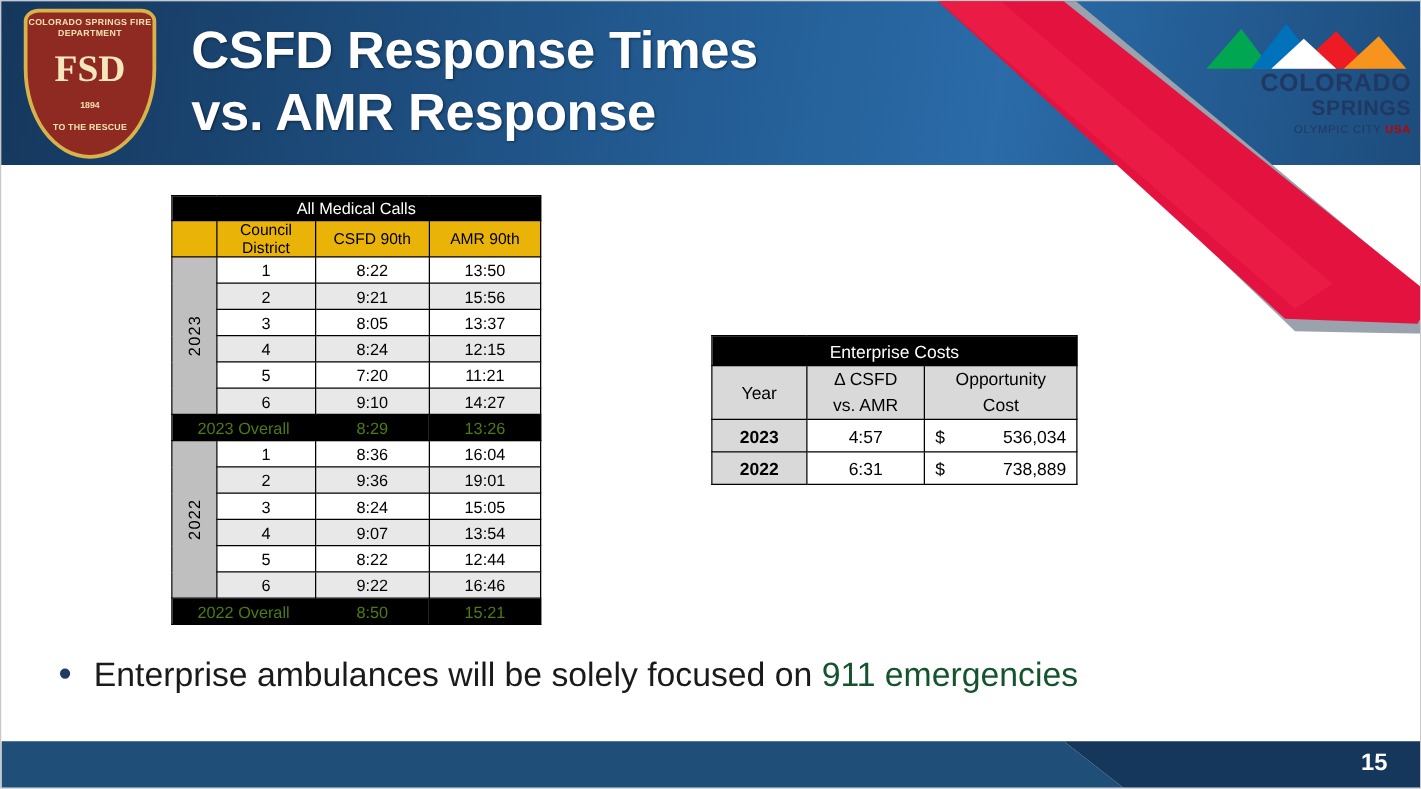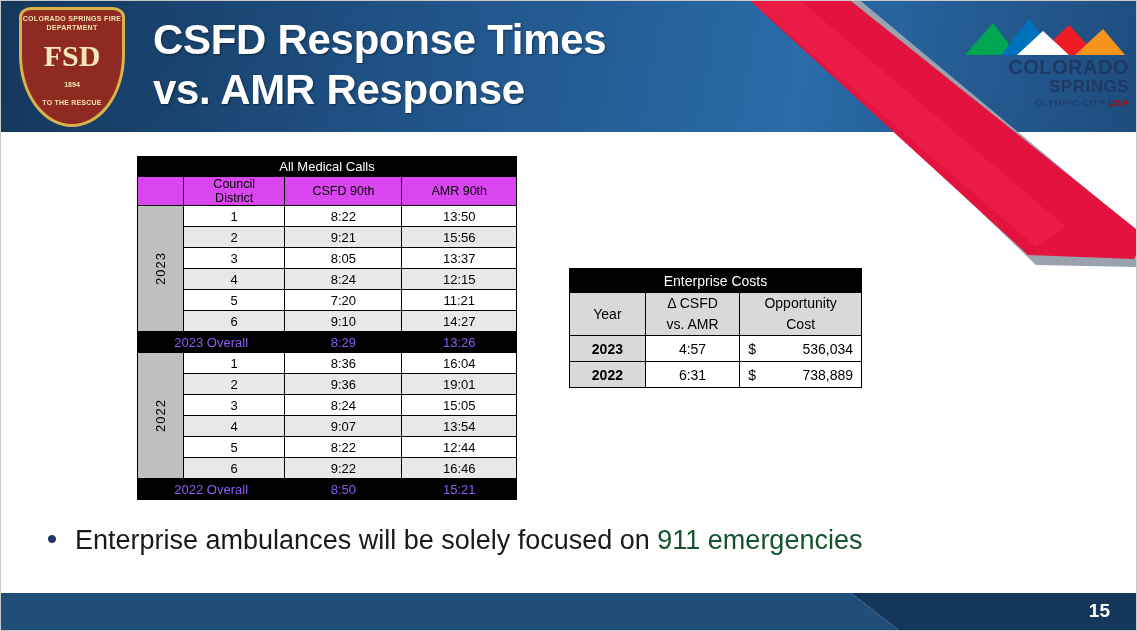--- a/index.html
+++ b/index.html
@@ -169,30 +169,30 @@
     vertical-align: middle;
     font-weight: normal;
   }
 
   
   .medical-table {
     position: absolute;
     left: 136px;
     top: 155px;
   }
-  .medical-table table { width: 380px; }
+  .medical-table table { width: 296px; }
   .mt-title td {
     background: #000000;
     color: #ffffff;
     font-weight: bold;
     font-size: 13px;
     height: 19px;
   }
   .mt-head td {
-    background: #d946ef;
+    background: #eab308;
     font-weight: bold;
     font-size: 12.5px;
     height: 19px;
     padding: 0 4px;
   }
   .mt-head td.two-line { line-height: 14px; }
   .mt-yearcell {
     background: #bfbfbf;
     font-weight: bold;
     font-size: 16px;
@@ -203,21 +203,21 @@
     writing-mode: vertical-rl;
     transform: rotate(180deg);
     margin: 0 auto;
     letter-spacing: 1px;
   }
   .mt-row td { height: 20px; font-size: 13px; }
   .mt-row.shade td.data { background: #e8e8e8; }
   .mt-row td.data { background: #ffffff; }
   .mt-overall td {
     background: #000000;
-    color: #8b5cf6;
+    color: #4d7c0f;
     font-weight: bold;
     height: 20px;
     font-size: 13px;
   }
   .col-district { width: 76px; }
   .col-csfd { width: 88px; }
   .col-amr { width: 86px; }
 
   
   .opp-table {

